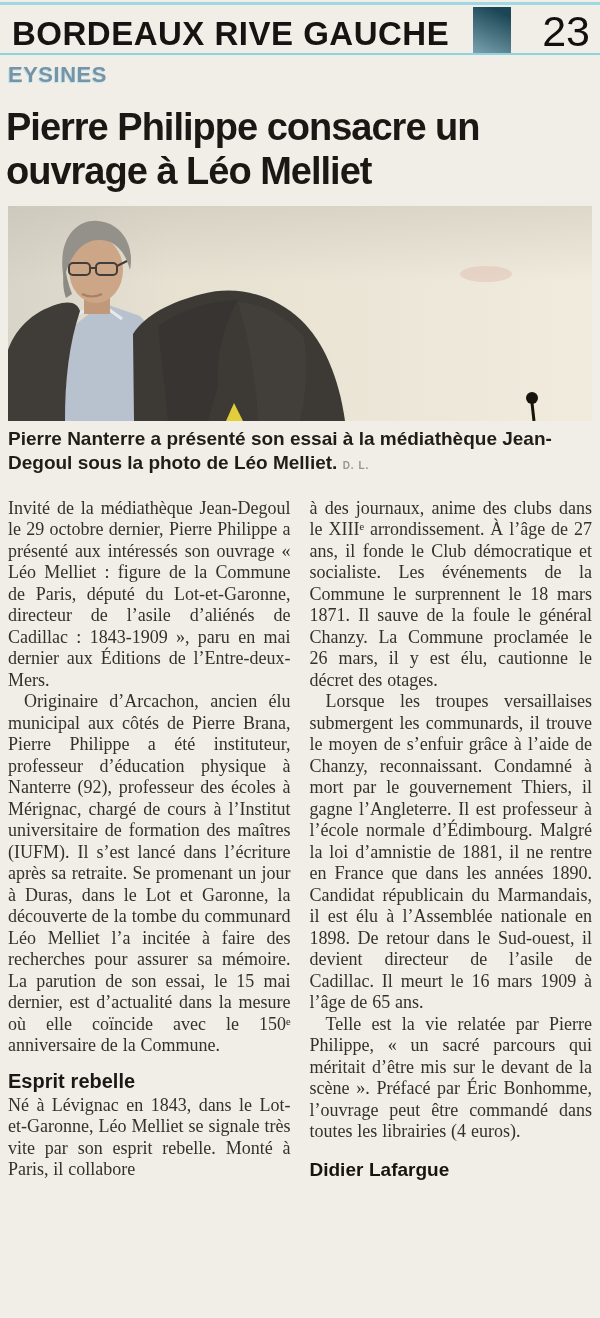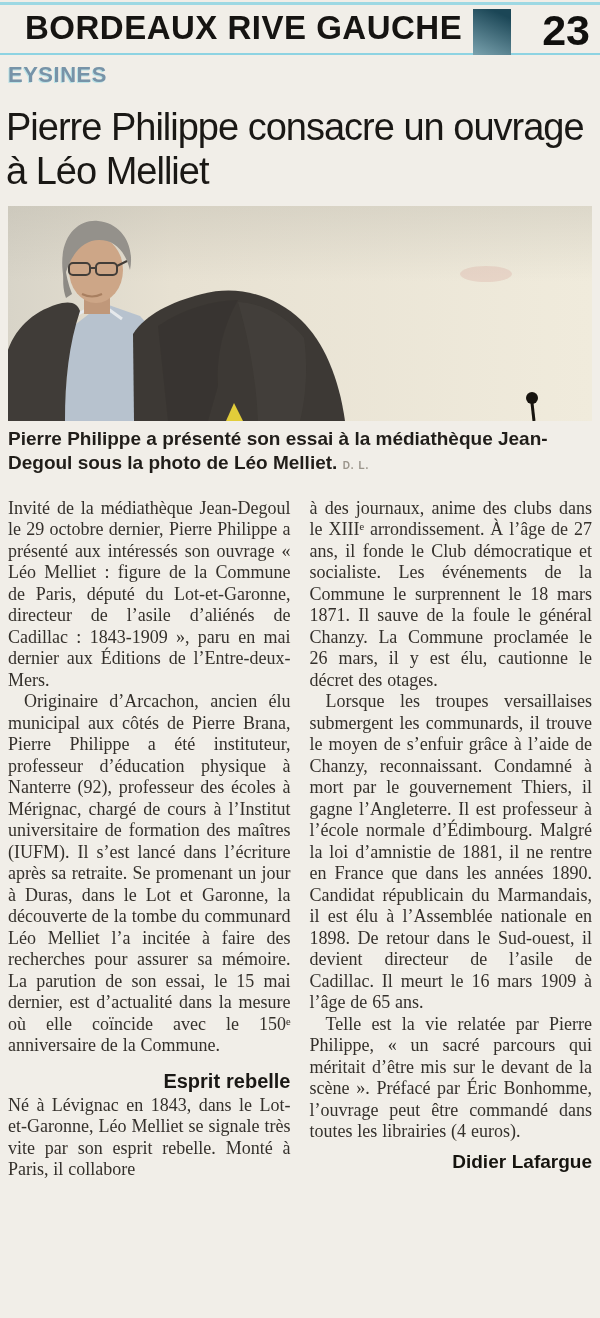--- a/index.html
+++ b/index.html
@@ -11,44 +11,44 @@
     --ink:#34302b;
   }
   *{box-sizing:border-box}
   body{margin:0;background:#ddd}
   .page{
     width:600px;height:1318px;margin:0 auto;overflow:hidden;position:relative;
     background:var(--paper);
     font-family:"Liberation Sans","DejaVu Sans",sans-serif;
   }
   .top-rule{height:3px;background:var(--accent-cyan);margin-top:2px;opacity:.85}
-  .masthead{display:flex;align-items:flex-start;height:48px;padding:4px 10px 0 25px}
+  .masthead{display:flex;align-items:flex-end;height:48px;padding:4px 10px 0 12px}
   .section-title{font-size:33px;font-weight:700;letter-spacing:.5px;color:#161412;white-space:nowrap}
   .teal-square{width:38px;height:46px;margin-left:auto;
     background:linear-gradient(205deg,var(--teal-dark) 15%,var(--teal-light) 100%)}
-  .page-number{font-size:43px;font-weight:700;color:#11100e;margin-left:31px;line-height:1}
+  .page-number{font-size:43px;font-weight:400;color:#11100e;margin-left:31px;line-height:1}
   .header-rule{height:2px;background:#827f79;border-top:2px solid var(--accent-cyan)}
   .kicker{margin:7px 0 17px 8px;font-size:22px;font-weight:700;letter-spacing:.5px;
     color:var(--kicker-blue);text-shadow:-1px 1px 0 rgba(125,214,230,.45)}
-  .headline{margin:3px 6px 12px;font-size:38px;line-height:1.17;font-weight:400;
+  .headline{margin:3px 6px 12px;font-size:38px;line-height:1.17;font-weight:700;
     color:#1a1815;letter-spacing:-1px}
   .photo-frame{margin:11px 8px 0;height:215px;background:#e8e2d3}
   .photo-frame svg{display:block;width:100%;height:100%}
   .caption{margin:6px 10px 0 8px;font-size:19px;font-weight:700;line-height:1.28;color:#201d19}
   .credit{font-size:10px;color:#9b958b;letter-spacing:1px;font-weight:700}
   .columns{display:flex;gap:19px;padding:0 8px;margin-top:22px;
     font-family:"Liberation Serif","DejaVu Serif",serif}
   .col{flex:1;min-width:0;text-align:justify;font-size:18px;line-height:21.5px;
     color:var(--ink);hyphens:auto;-webkit-hyphens:auto;word-spacing:.02em}
   .col p{margin:0}
   .col p.indent{text-indent:16px}
   .subhead{font-family:"Liberation Sans","DejaVu Sans",sans-serif;font-weight:700;
-    font-size:20px;margin:13px 0 3px;text-align:right;color:#1a1815;line-height:1.1}
+    font-size:20px;margin:13px 0 3px;text-align:left;color:#1a1815;line-height:1.1}
   .byline{font-family:"Liberation Sans","DejaVu Sans",sans-serif;font-weight:700;
-    font-size:19px;margin-top:8px;text-align:right;color:#16140f}
+    font-size:19px;margin-top:16px;text-align:left;color:#16140f}
 </style>
 </head>
 <body>
 
 <div class="page">
 
   <div class="top-rule"></div>
 
   <header class="masthead">
     <div class="section-title">BORDEAUX RIVE GAUCHE</div>
@@ -101,21 +101,21 @@
 
       <g>
         <circle cx="524" cy="192" r="6" fill="#17140f"></circle>
         <path d="M524,197 L526,215" stroke="#17140f" stroke-width="3"></path>
       </g>
       <polygon points="218,215 226,197 235,215" fill="#e2cd3a"></polygon>
     </svg>
   </figure>
 
   <div class="caption">
-    <span>Pierre Philippe a présenté son essai à la médiathèque Jean-Degoul sous la photo de Léo Melliet.</span>
+    <span>Pierre Nanterre a présenté son essai à la médiathèque Jean-Degoul sous la photo de Léo Melliet.</span>
     <span class="credit">D. L.</span>
   </div>
 
   <div class="columns">
     <div class="col">
       <p>Invité de la médiathèque Jean-Degoul le 29 octobre dernier, Pierre Philippe a présenté aux intéressés son ouvrage « Léo Melliet : figure de la Commune de Paris, député du Lot-et-Garonne, directeur de l’asile d’aliénés de Cadillac : 1843-1909 », paru en mai dernier aux Éditions de l’Entre-deux-Mers.</p>
       <p class="indent">Originaire d’Arcachon, ancien élu municipal aux côtés de Pierre Brana, Pierre Philippe a été instituteur, professeur d’éducation physique à Nanterre (92), professeur des écoles à Mérignac, chargé de cours à l’Institut universitaire de formation des maîtres (IUFM). Il s’est lancé dans l’écriture après sa retraite. Se promenant un jour à Duras, dans le Lot et Garonne, la découverte de la tombe du communard Léo Melliet l’a incitée à faire des recherches pour assurer sa mémoire. La parution de son essai, le 15 mai dernier, est d’actualité dans la mesure où elle coïncide avec le 150ᵉ anniversaire de la Commune.</p>
       <h3 class="subhead">Esprit rebelle</h3>
       <p>Né à Lévignac en 1843, dans le Lot-et-Garonne, Léo Melliet se signale très vite par son esprit rebelle. Monté à Paris, il collabore</p>
     </div>

